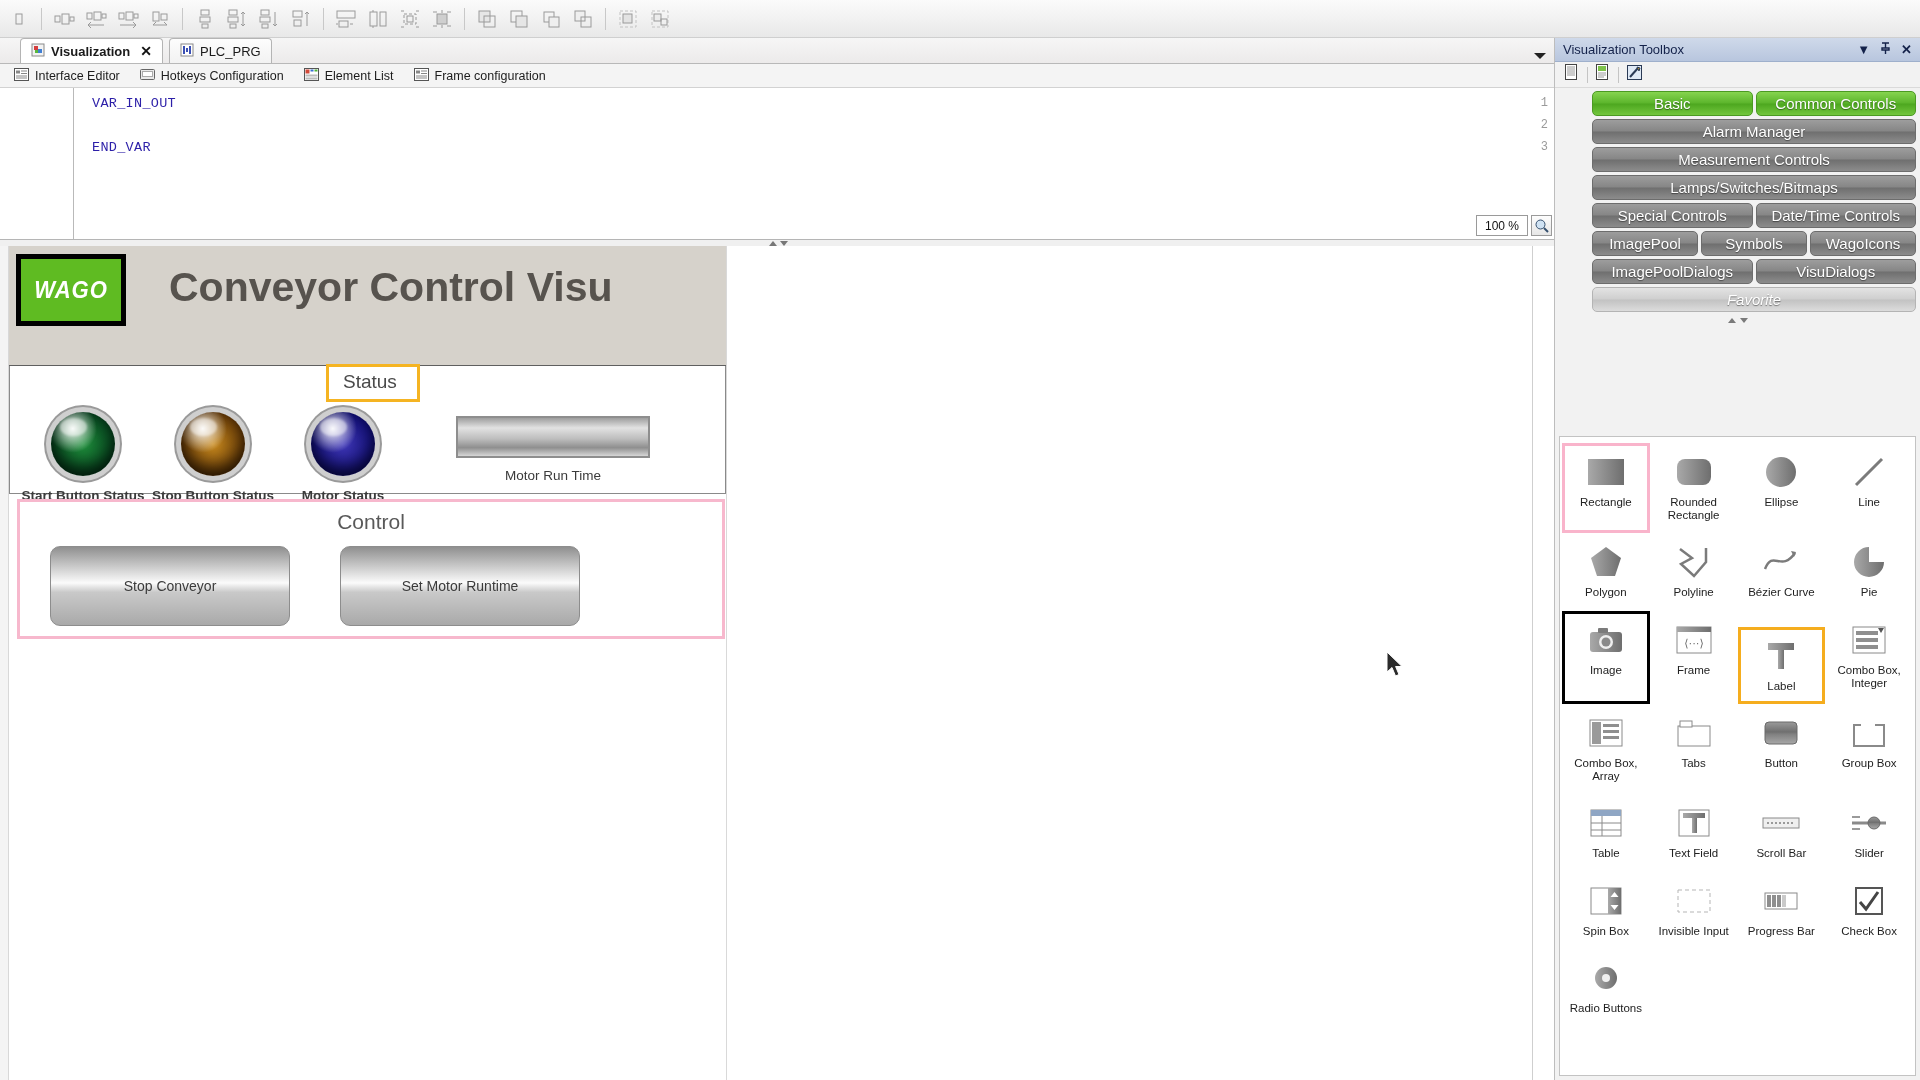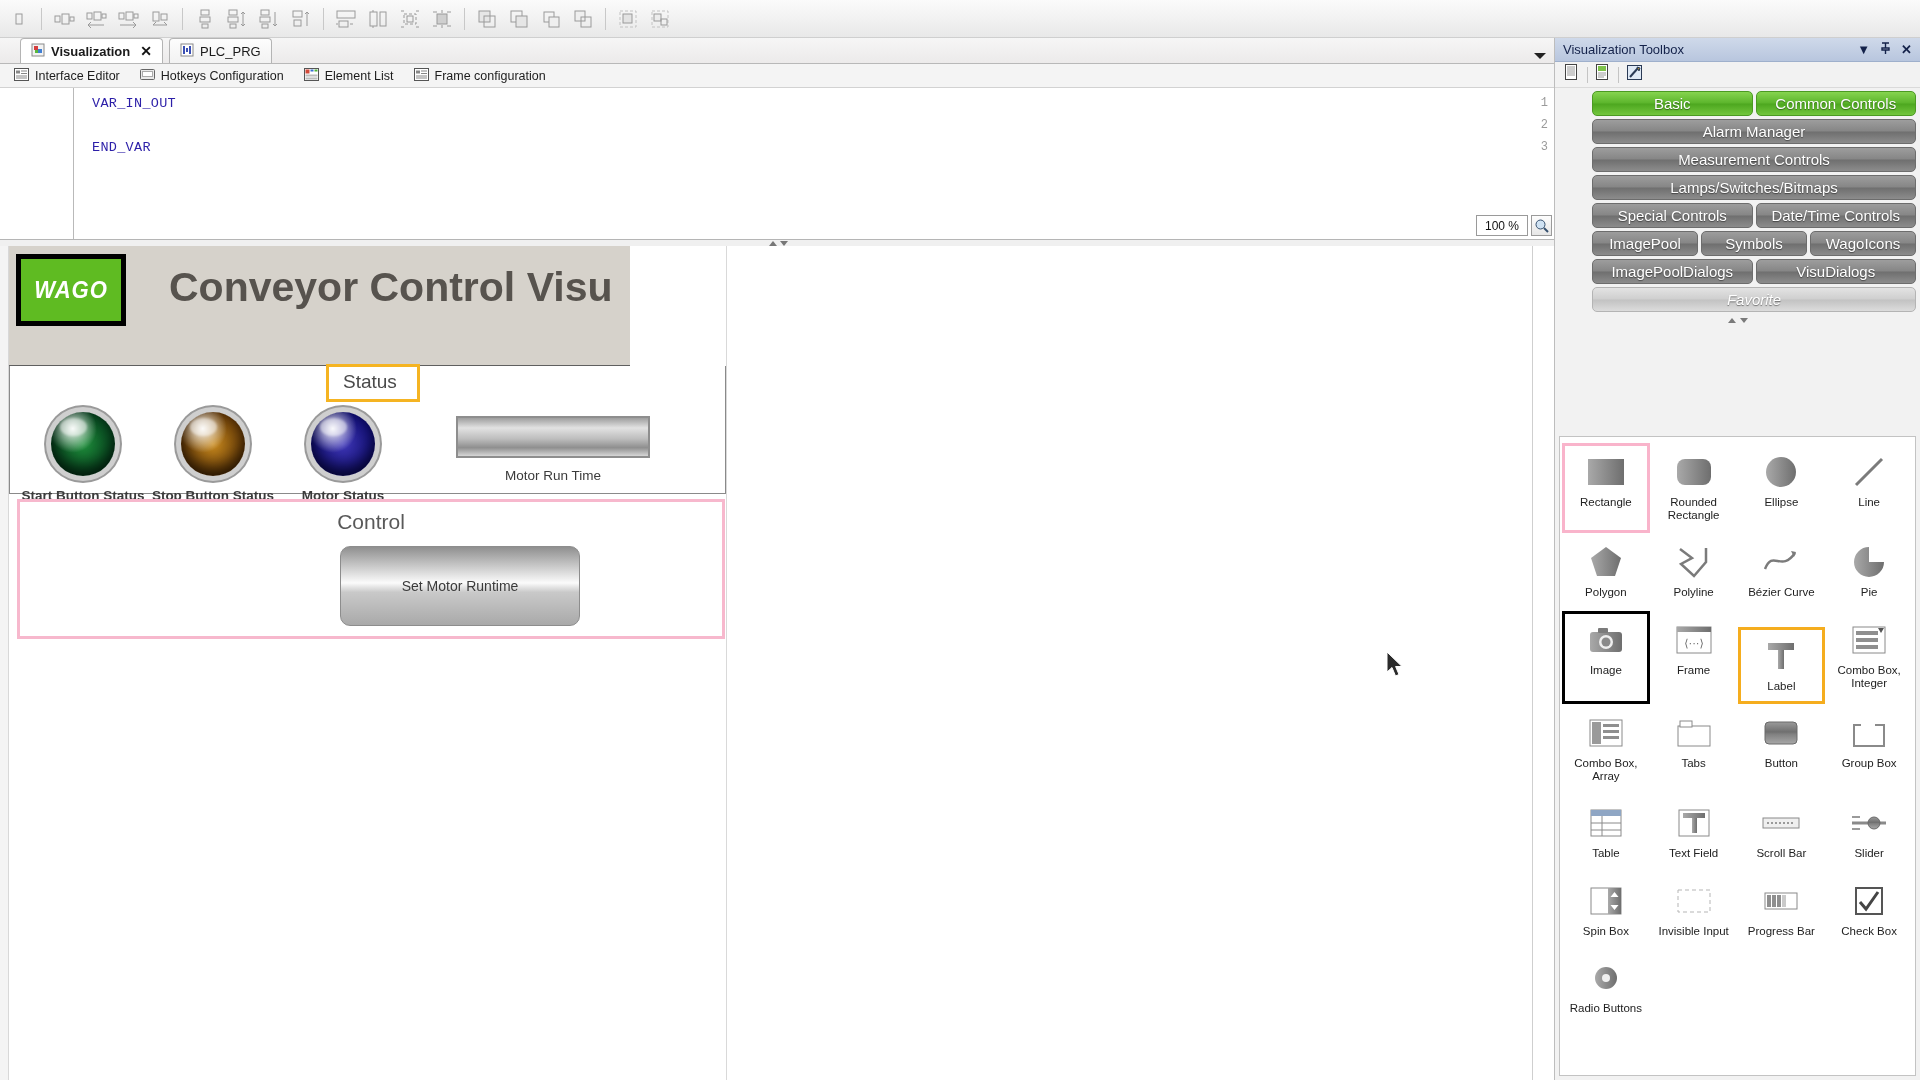--- a/index.html
+++ b/index.html
@@ -115,21 +115,21 @@
     background: #f4f4f4; border-right: 1px solid #d8d8d8;
   }
   .canvas-vline {
     position: absolute; left: 726px; top: 0; width: 1px; height: 834px; background: #d9d9d9;
   }
 
   
   .visu { position: absolute; left: 9px; top: 0; width: 717px; height: 495px; }
 
   .visu-header {
-    position: absolute; left: 0; top: 0; width: 621px; height: 120px;
+    position: absolute; left: 0; top: 0; width: 717px; height: 120px;
     background: #d6d2cb; border-bottom: 1px solid #5f5f5f;
   }
   .wago-logo {
     position: absolute; left: 7px; top: 8px; width: 110px; height: 72px;
     background: #5fbb22; border: 5px solid #000;
     display: flex; align-items: center; justify-content: center;
   }
   .wago-logo .mark {
     color: #fff; font-weight: bold; font-size: 24px; letter-spacing: 1px;
     font-family: "Liberation Sans", sans-serif; font-style: italic;
@@ -549,20 +549,21 @@
           <div class="lamp" style="--c1:#0d0b6b;--c2:#4038b8"></div>
           <div class="lamp-label">Motor Status</div>
         </div>
 
         <div class="runtime-box"></div>
         <div class="runtime-label">Motor Run Time</div>
       </div>
 
       <div class="control-panel">
         <div class="control-title">Control</div>
+        <div class="ctrl-btn" style="left:30px;width:240px">Stop Conveyor</div>
         <div class="ctrl-btn" style="left:320px;width:240px">Set Motor Runtime</div>
       </div>
     </div>
 
     <div class="cursor">
       <svg width="20" height="28" viewBox="0 0 20 28">
         <path d="M1 1 L1 21 L6 16.5 L9.5 25 L13 23.5 L9.6 15.5 L16 15.5 Z" fill="#2b2b2b" stroke="#ffffff" stroke-width="1"></path>
       </svg>
     </div>
   </div>

